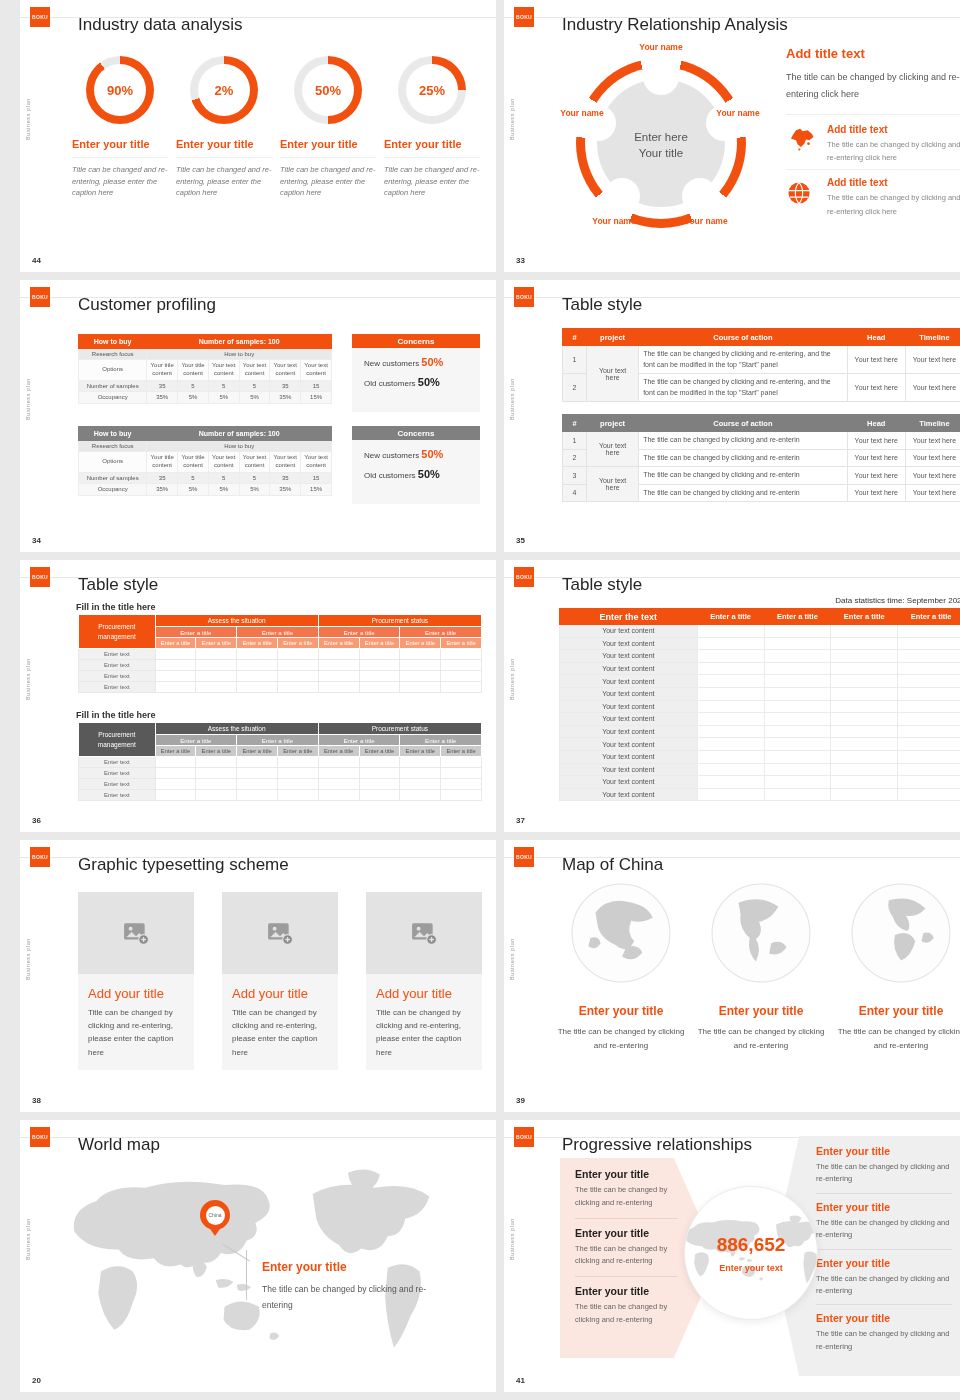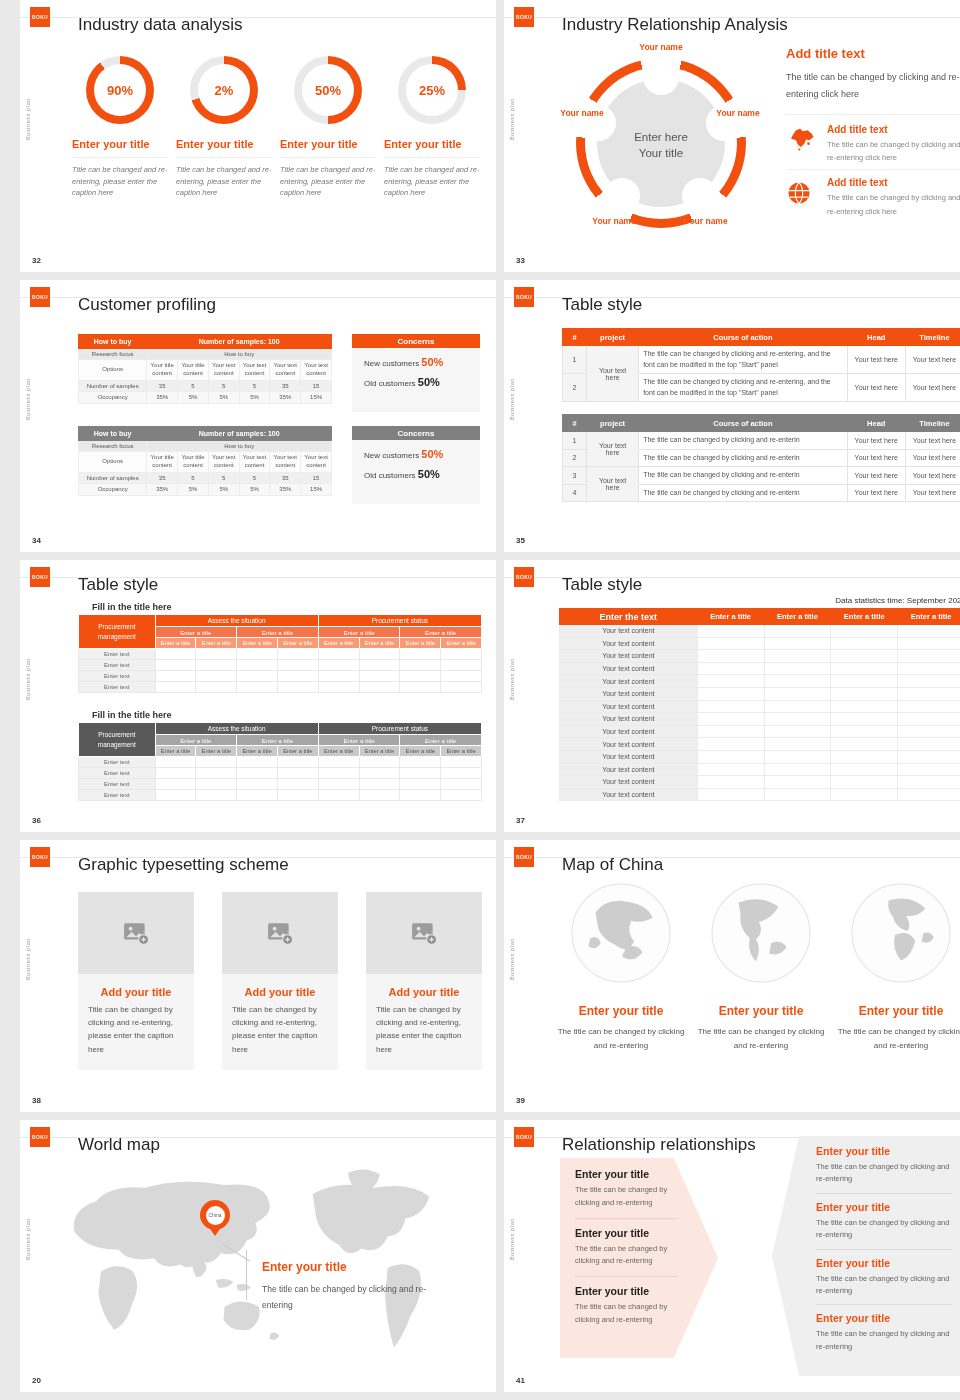--- a/index.html
+++ b/index.html
@@ -69,21 +69,21 @@
   .v-black{color:#1d1d1d;font-size:11px;font-weight:bold;}
   
   .s35-table{position:absolute;left:58px;border-collapse:collapse;table-layout:fixed;width:402px;
              font-size:7px;color:#555;text-align:center;}
   .s35-table th{background:var(--accent);color:#fff;font-weight:bold;font-size:7.5px;height:17px;border:1px solid var(--accent);}
   .s35-table.gray th{background:#7f7f7f;border-color:#7f7f7f;}
   .s35-table td{border:1px solid #e3e3e3;padding:3px 4px;}
   .s35-table .cnum,.s35-table .cproj{background:#f4f4f4;}
   .s35-table .ccourse{text-align:left;line-height:1.5;}
   
-  .s36-sub{position:absolute;left:72px;font-size:9px;font-weight:bold;color:#333;}
+  .s36-sub{position:absolute;left:56px;font-size:9px;font-weight:bold;color:#333;}
   .s36-table{position:absolute;left:58px;border-collapse:collapse;table-layout:fixed;width:404px;
              font-size:6px;color:#666;text-align:center;}
   .s36-table td{border:1px solid #e9e9e9;height:11px;padding:1px;}
   .s36-table .corner{background:var(--accent);color:#fff;font-size:6.5px;line-height:1.4;border-color:#fff;}
   .s36-table .h1{background:var(--accent);color:#fff;font-size:6.5px;border-color:#fff;height:12px;}
   .s36-table .h2{background:#f4744b;color:#fff;font-size:6.2px;border-color:#fff;}
   .s36-table .h3{background:#f89b74;color:#fff;font-size:5.8px;border-color:#fff;}
   .s36-table.gray .corner{background:#595959;}
   .s36-table.gray .h1{background:#595959;}
   .s36-table.gray .h2{background:#a5a5a5;}
@@ -95,21 +95,21 @@
              font-size:7px;color:#555;text-align:center;}
   .s37-table th{background:var(--accent);color:#fff;height:16px;font-size:7.5px;border:1px solid var(--accent);}
   .s37-table th.big{font-size:9px;font-weight:bold;}
   .s37-table td{border:1px solid #ebebeb;height:12.6px;padding:0 2px;}
   .s37-table td.lab{background:#efefef;}
   
   .s38-row{position:absolute;left:58px;top:52px;display:flex;gap:28px;}
   .s38-card{width:116px;height:178px;background:#f5f5f5;}
   .s38-img{height:82px;background:#e3e3e3;display:flex;align-items:center;justify-content:center;}
   .s38-body{padding:12px 10px 0;}
-  .s38-t{font-size:11px;font-weight:bold;color:var(--accent);margin-bottom:5px;text-align:center;}
+  .s38-t{font-size:13px;font-weight:normal;color:var(--accent);margin-bottom:5px;}
   .s38-c{font-size:8px;color:#555;line-height:1.65;}
   
   .s39-row{position:absolute;left:52px;top:42px;display:flex;gap:10px;}
   .s39-col{width:130px;text-align:center;}
   .s39-t{margin-top:16px;font-size:12px;font-weight:bold;color:var(--accent);}
   .s39-c{margin-top:7px;font-size:8px;color:#555;line-height:1.8;}
   
   .s40-map{position:absolute;left:8px;top:28px;color:#d8d8d8;}
   .s40-pin{position:absolute;left:180px;top:80px;width:30px;}
   .pin-head{width:30px;height:30px;border-radius:50%;background:var(--accent);display:flex;align-items:center;justify-content:center;}
@@ -188,21 +188,21 @@
         <div class="s32-c">Title can be changed and re-entering, please enter the caption here</div>
       </div>
       <div class="s32-col">
         <div class="donut" style="--p: 25;">
           <div class="donut-hole">25%</div>
         </div>
         <div class="s32-t">Enter your title</div>
         <div class="s32-c">Title can be changed and re-entering, please enter the caption here</div>
       </div>
     </div>
-    <div class="pagenum">32</div>
+    <div class="pagenum">44</div>
   </div>
 
   <div class="slide">
     <div class="topline"></div>
     <div class="logo">BOKU</div>
     <div class="sidetext">Business plan</div>
     <div class="slide-title">Industry Relationship Analysis</div>
     <div class="s33-diagram">
       <div class="ring"></div>
       <div class="ring-cover"></div>
@@ -863,21 +863,21 @@
       <div class="s40-t">Enter your title</div>
       <div class="s40-c">The title can be changed by clicking and re-entering</div>
     </div>
     <div class="pagenum">20</div>
   </div>
 
   <div class="slide">
     <div class="topline"></div>
     <div class="logo">BOKU</div>
     <div class="sidetext">Business plan</div>
-    <div class="slide-title">Relationship relationships</div>
+    <div class="slide-title">Progressive relationships</div>
 
     <div class="s41-left">
       <div class="s41-li">
         <div class="t">Enter your title</div>
         <div class="c">The title can be changed by clicking and re-entering</div>
       </div>
       <div class="s41-ldiv"></div>
       <div class="s41-li">
         <div class="t">Enter your title</div>
         <div class="c">The title can be changed by clicking and re-entering</div>
@@ -904,17 +904,24 @@
         <div class="t">Enter your title</div>
         <div class="c">The title can be changed by clicking and re-entering</div>
       </div>
       <div class="s41-rdiv"></div>
       <div class="s41-ri">
         <div class="t">Enter your title</div>
         <div class="c">The title can be changed by clicking and re-entering</div>
       </div>
     </div>
 
+    <div class="s41-circle">
+      <svg width="160" height="92" viewBox="0 0 476 272">
+            <use href="#worldmap"></use>
+          </svg>
+      <div class="s41-num">886,652</div>
+      <div class="s41-nc">Enter your text</div>
+    </div>
     <div class="pagenum">41</div>
   </div>
 
 </div>
 </div>
 
 </body></html>

